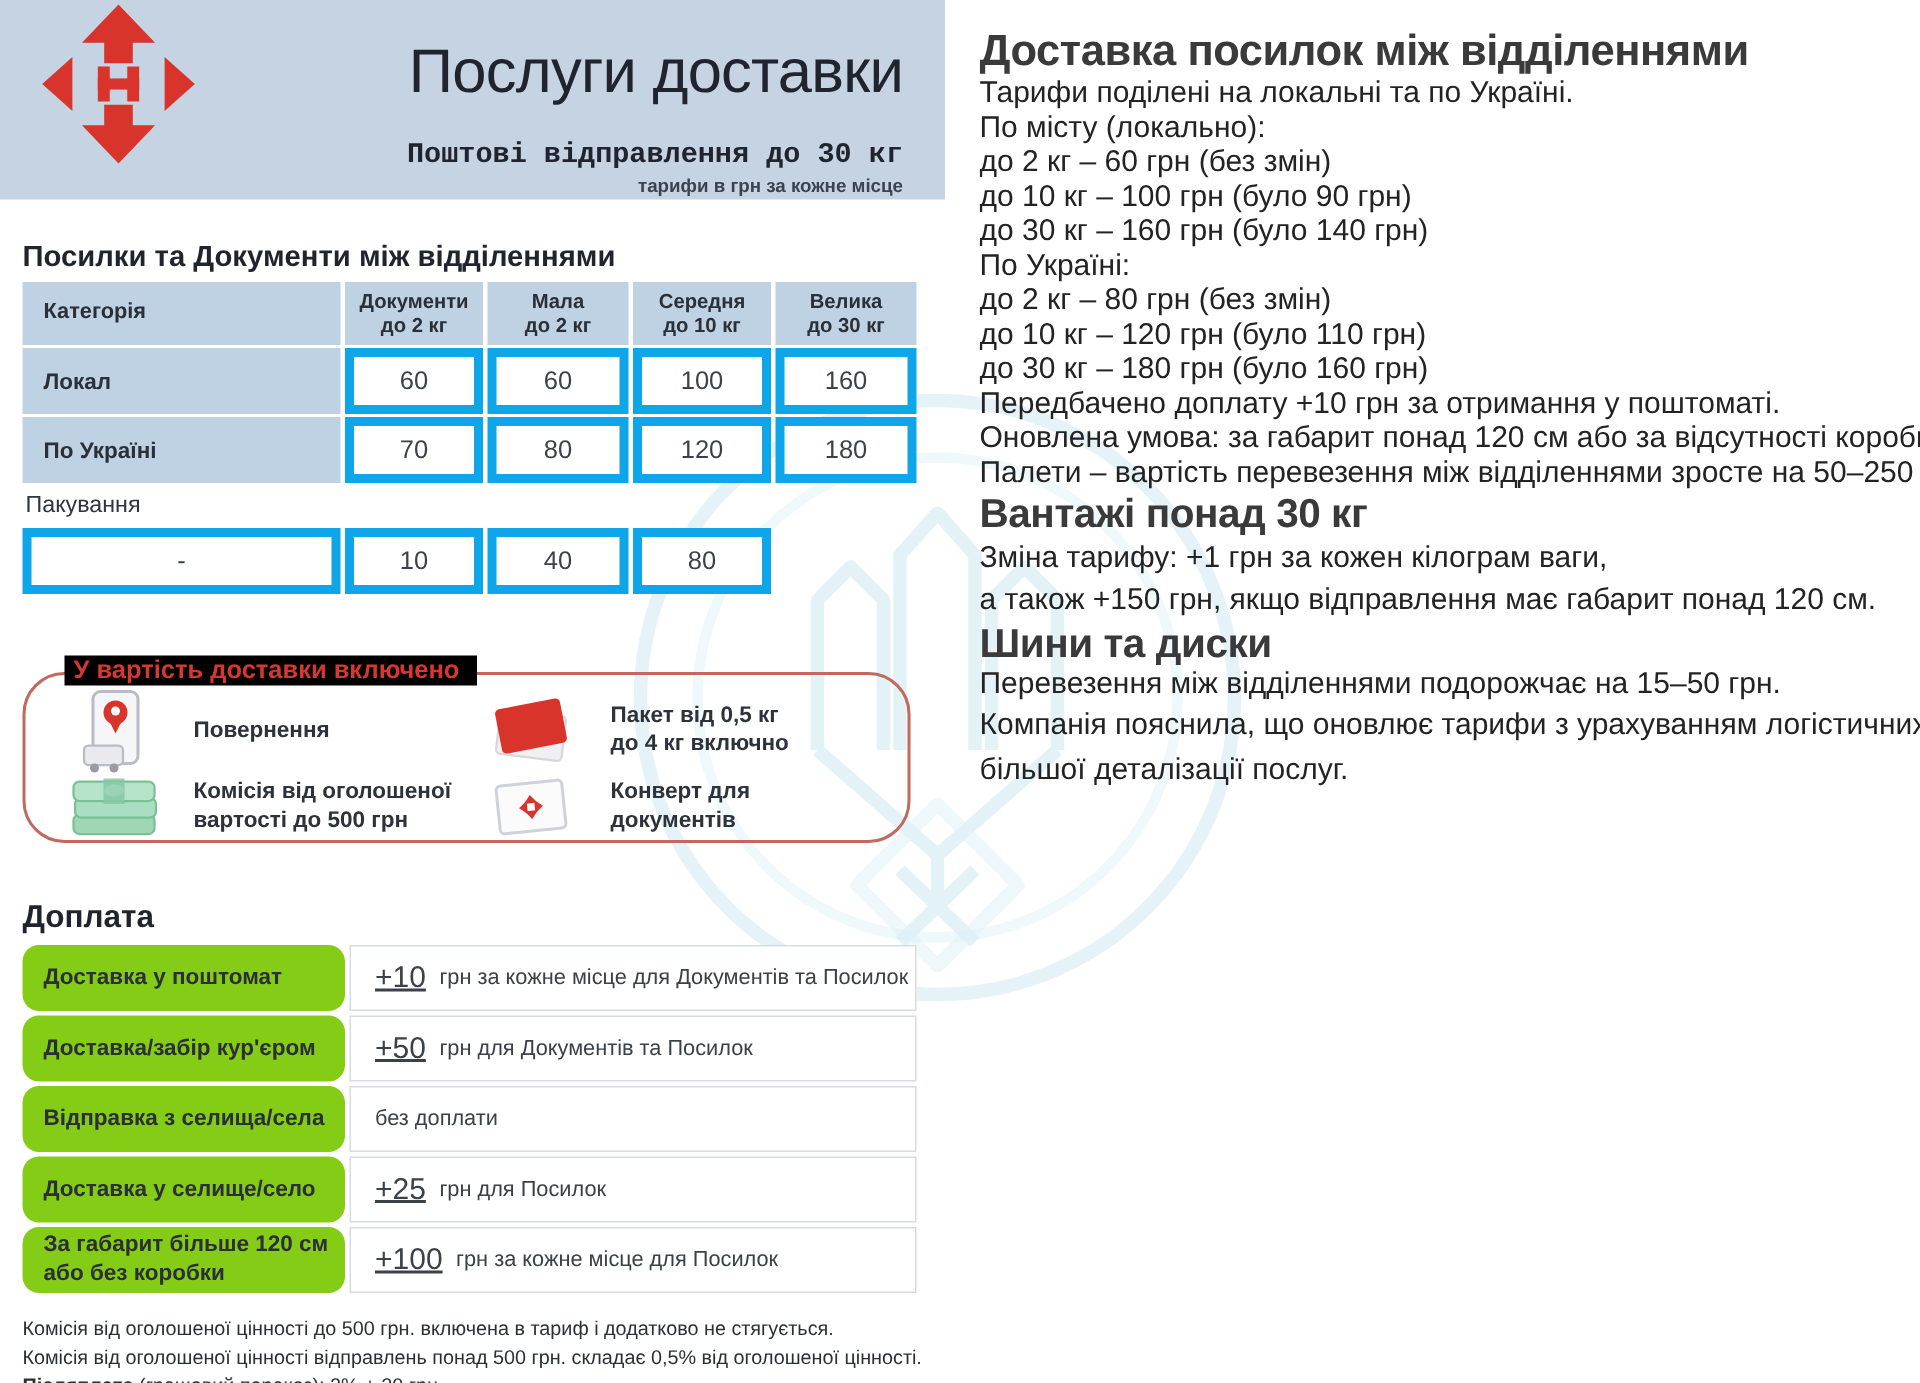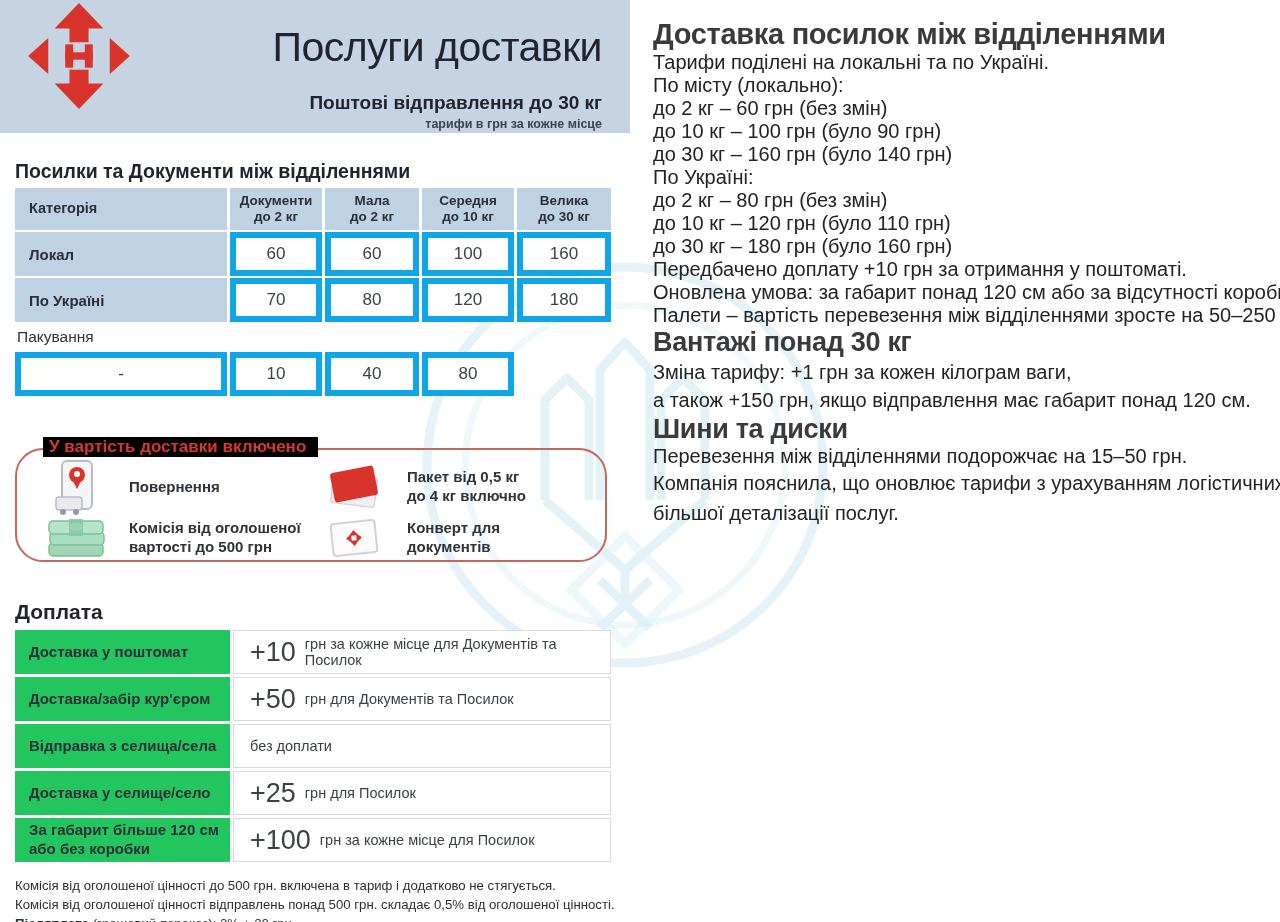--- a/index.html
+++ b/index.html
@@ -9,21 +9,21 @@
     font-family:"Liberation Sans", sans-serif;
     -webkit-font-smoothing:antialiased;
   }
   
   .watermark{position:absolute;left:395px;top:250px;z-index:0;}
   
   .left-panel{position:absolute;left:0;top:0;width:632px;height:922px;z-index:1;}
   .lheader{position:absolute;left:0;top:0;width:630px;height:133px;background:#c5d3e2;}
   .lheader .logo{position:absolute;left:26px;top:3px;}
   .lh-title{position:absolute;right:28px;top:24px;font-size:41px;font-weight:400;color:#20242e;letter-spacing:-0.5px;}
-  .lh-sub{position:absolute;right:28px;top:92px;font-size:19px;font-weight:700;color:#20242e;}
+  .lh-sub{position:absolute;right:28px;top:92px;font-size:19px;font-weight:700;color:#20242e;font-family:Liberation Mono, monospace;}
   .lh-note{position:absolute;right:28px;top:117px;font-size:12.5px;font-weight:700;color:#3c4350;}
 
   .pt-title{position:absolute;left:15px;top:160px;font-size:19.5px;font-weight:700;color:#1f242d;}
 
   .ptable{position:absolute;left:15px;top:188px;width:596px;display:grid;
     grid-template-columns:212px 92px 94px 92px 94px;column-gap:3px;row-gap:2px;
     grid-auto-rows:auto;}
   .pc{display:flex;align-items:center;justify-content:center;text-align:center;}
   .pc.head{background:#bfd2e3;font-weight:700;font-size:13.5px;color:#2a2f38;flex-direction:column;line-height:1.2;height:42px;}
   .pc.cat{background:#bfd2e3;justify-content:flex-start;text-align:left;padding-left:14px;font-weight:700;color:#2a2f38;}
@@ -35,24 +35,24 @@
 
   .inc-box{position:absolute;left:15px;top:448px;width:592px;height:114px;border:2.5px solid #c2685c;border-radius:28px;box-sizing:border-box;}
   .inc-title{position:absolute;left:26px;top:-13px;background:#000000;padding:0 12px 0 6px;font-size:17px;font-weight:700;color:#d6372e;}
   .inc-grid{position:absolute;left:28px;top:8px;right:10px;bottom:4px;display:grid;grid-template-columns:278px 1fr;grid-template-rows:1fr 1fr;}
   .inc-item{display:flex;align-items:center;gap:22px;}
   .inc-icon{width:62px;display:flex;justify-content:center;flex:0 0 62px;}
   .inc-label{font-size:15px;font-weight:700;color:#2e323b;line-height:1.25;white-space:pre-line;}
 
   .sur-title{position:absolute;left:15px;top:600px;font-size:21px;font-weight:700;color:#1f242d;}
   .stable{position:absolute;left:15px;top:630px;width:596px;display:grid;grid-template-columns:215px 1fr;column-gap:3px;row-gap:3px;}
-  .sc-label{background:#22c55e;display:flex;align-items:center;padding:0 10px 0 14px;font-size:15px;font-weight:700;color:#2a2f38;line-height:1.25;}
+  .sc-label{background:#84cc16;display:flex;align-items:center;padding:0 10px 0 14px;font-size:15px;font-weight:700;color:#2a2f38;line-height:1.25;border-radius:11px;}
   .sc-val{background:#ffffff;border:1px solid #d7dce1;box-sizing:border-box;display:flex;align-items:center;padding-left:16px;color:#3c4148;}
   .sc-label,.sc-val{min-height:44px;}
-  .amt{font-size:27px;}
+  .amt{font-size:20px;text-decoration:underline;}
   .amt:not(:empty){margin-right:9px;}
   .desc{font-size:14.5px;}
 
   .fnotes{position:absolute;left:15px;top:876px;width:605px;font-size:13.2px;line-height:1.45;color:#2c2f35;}
 
   
   .article{position:absolute;left:653px;top:0;width:627px;height:922px;z-index:1;overflow:hidden;color:#232323;}
   .article h1{font-size:29px;font-weight:700;color:#3a3a3a;margin:18px 0 0;letter-spacing:-0.3px;}
   .article h2{font-size:27px;font-weight:700;color:#3a3a3a;margin:0;letter-spacing:-0.3px;}
   .article p{font-size:20px;margin:0;line-height:1.15;}

